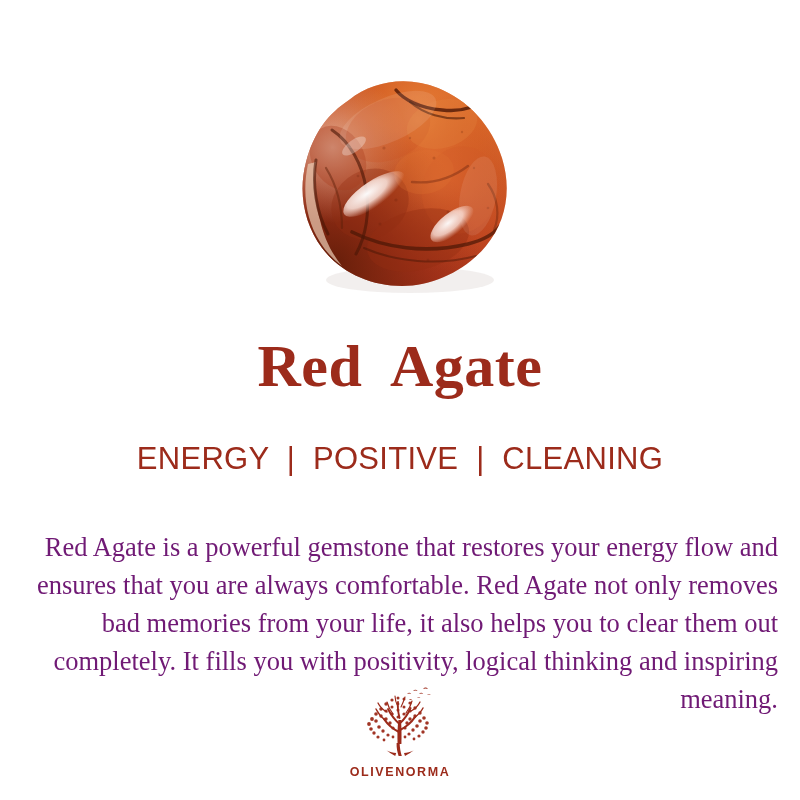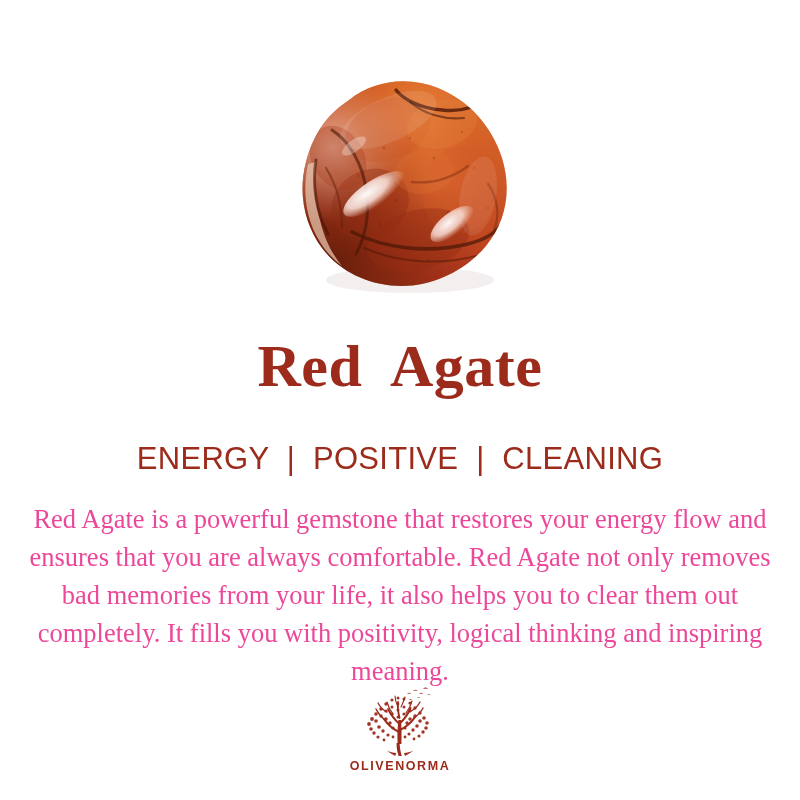--- a/index.html
+++ b/index.html
@@ -62,42 +62,42 @@
     line-height: 1.25;
     letter-spacing: 0.3px;
     color: #9c2b1b;
     white-space: pre;
   }
 
   
   .body-copy {
     position: absolute;
     left: 22px;
-    top: 500px;
+    top: 528px;
     width: 756px;
-    text-align: center;
+    text-align: right;
     font-family: "Liberation Serif", "DejaVu Serif", serif;
     font-size: 26.5px;
     line-height: 38px;
-    color: #ec4899;
+    color: #701a75;
   }
 
   
   .logo-block {
     position: absolute;
     left: 0;
     top: 686px;
     width: 800px;
     display: flex;
     flex-direction: column;
     align-items: center;
   }
   .logo-mark { width: 86px; height: 72px; display: block; }
   .logo-word {
-    margin-top: 2px;
+    margin-top: 8px;
     font-family: "Liberation Sans", "DejaVu Sans", sans-serif;
     font-size: 12.5px;
     font-weight: 700;
     letter-spacing: 1.6px;
     color: #9c2b1b;
     line-height: 1;
   }
 </style>
 </head>
 <body>

